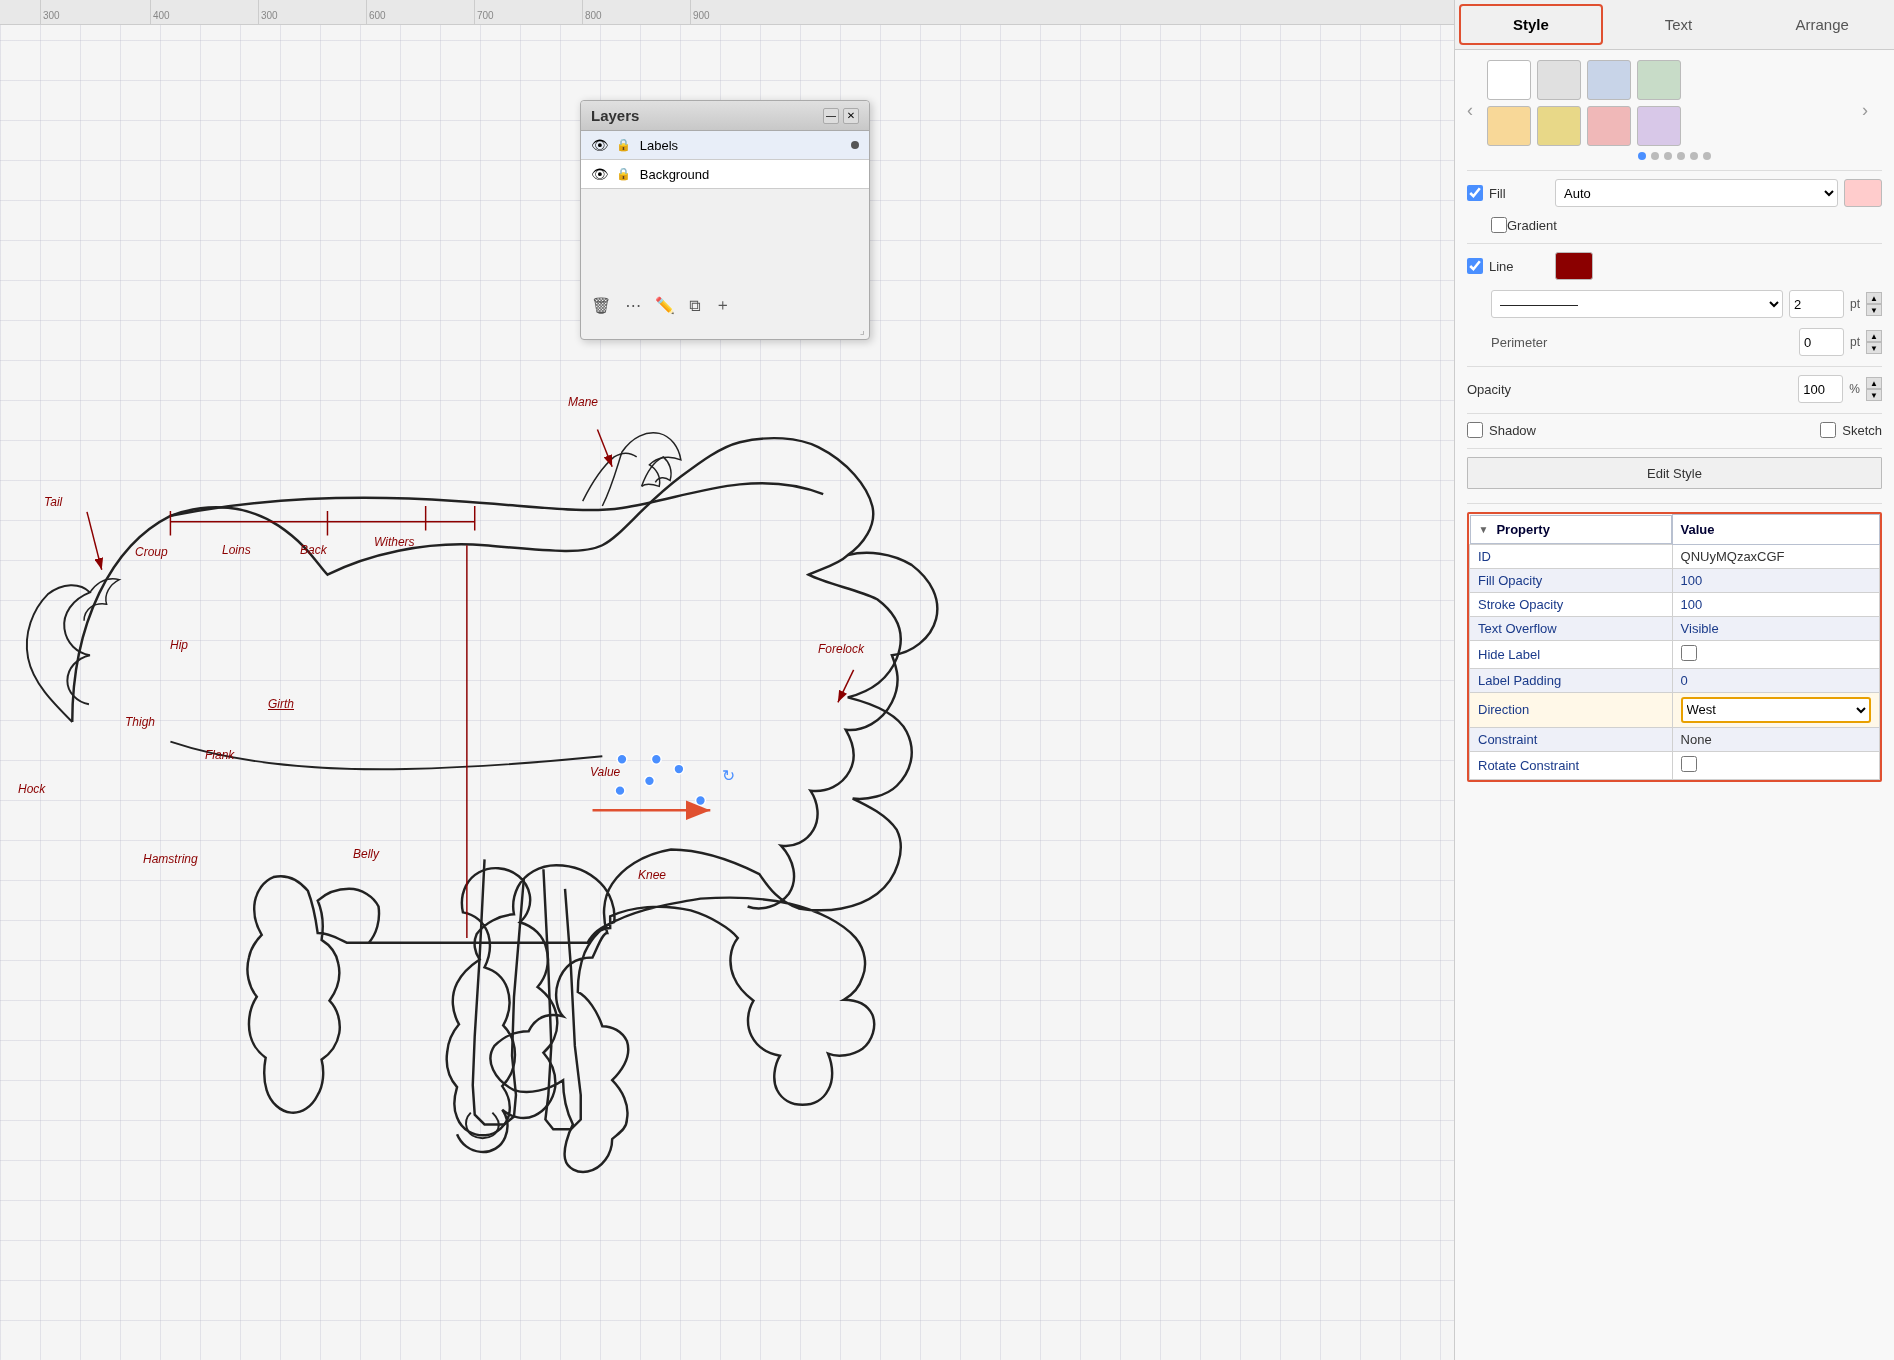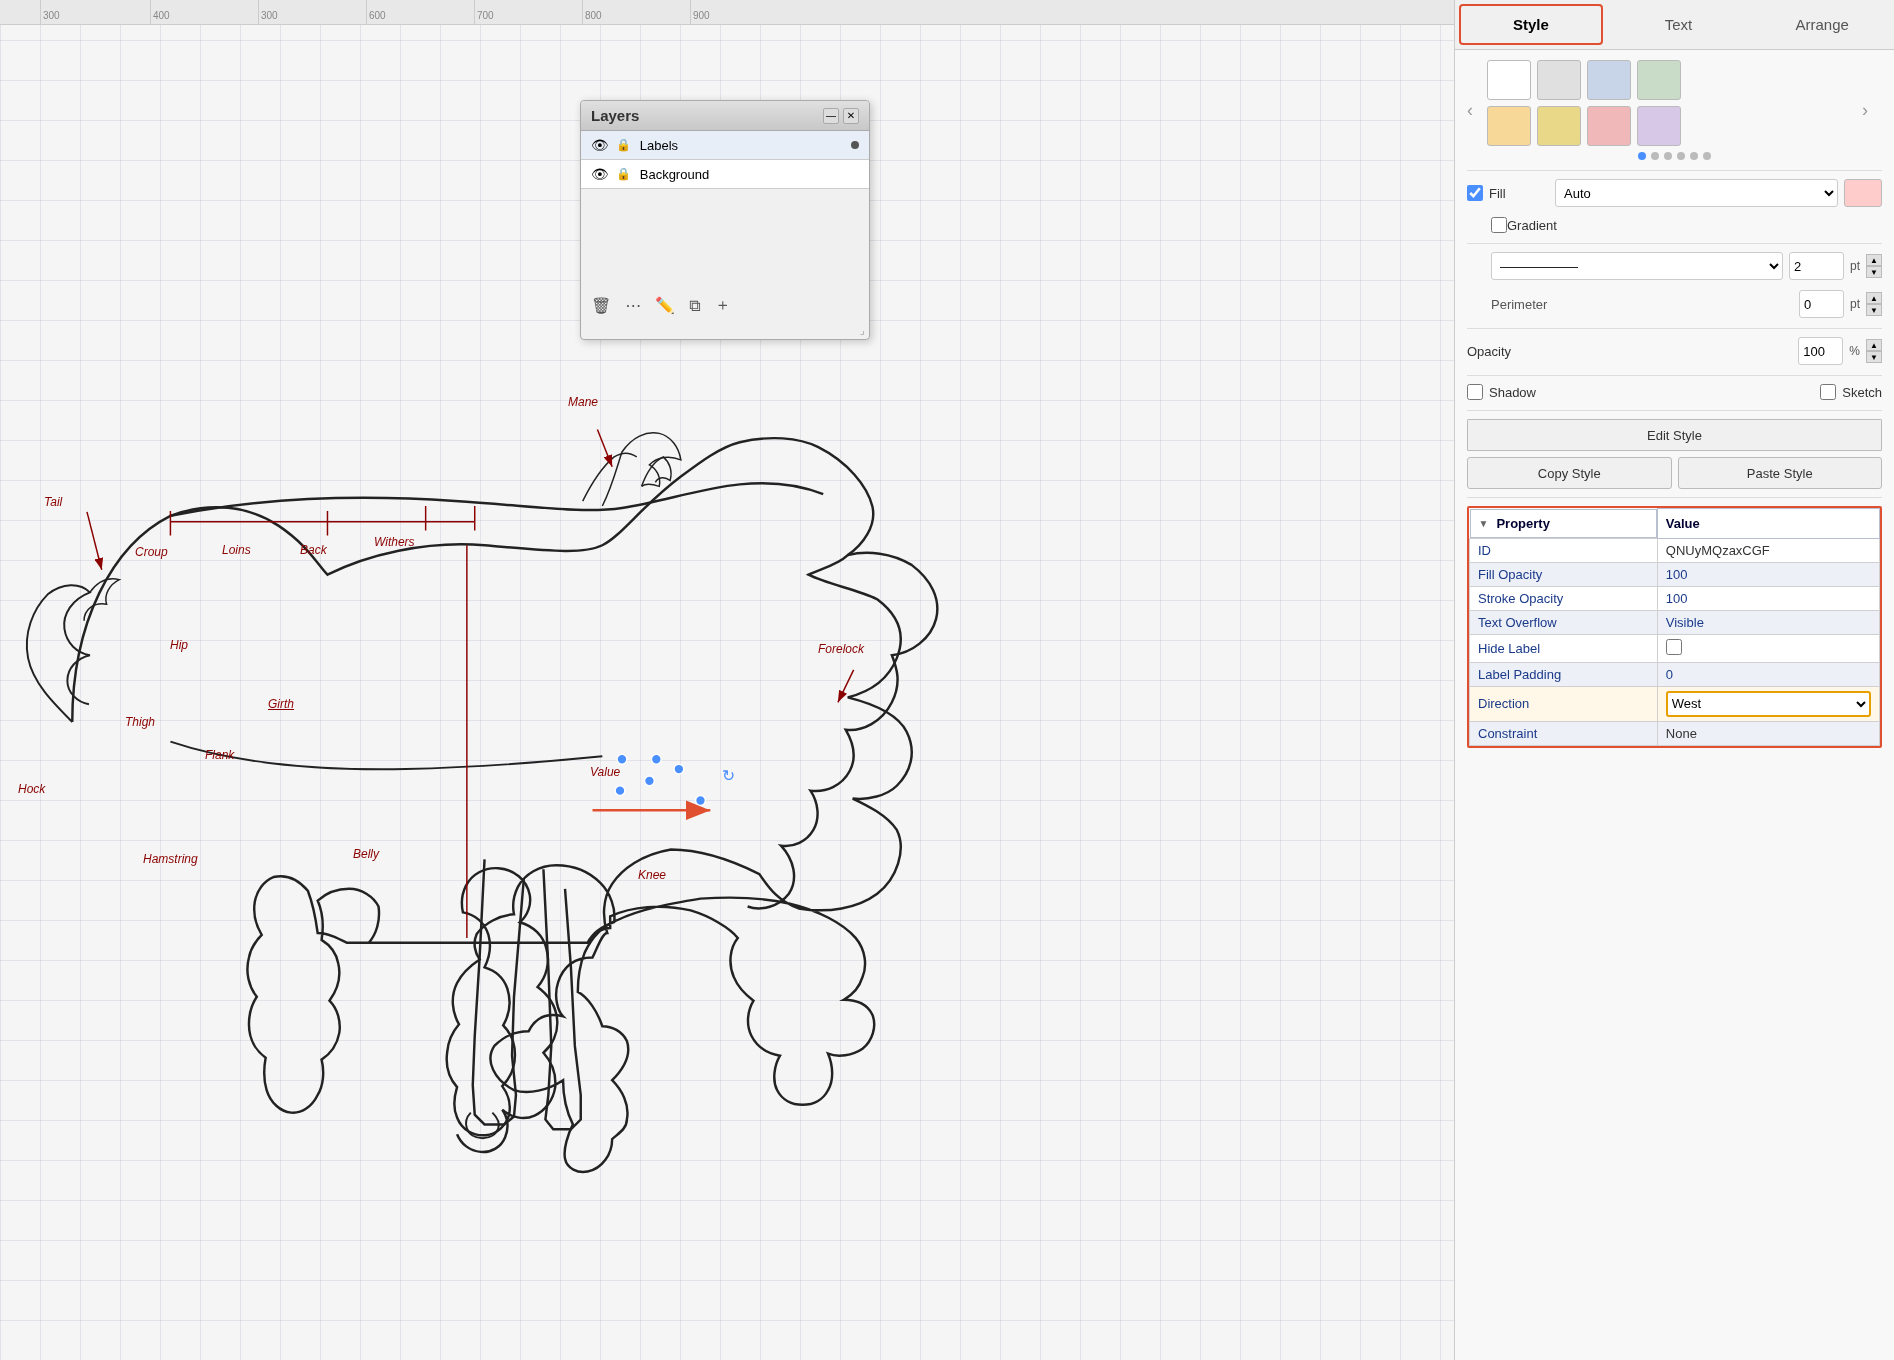--- a/index.html
+++ b/index.html
@@ -304,20 +304,25 @@
 
       
       <div class="gradient-row">
         <input type="checkbox" class="prop-checkbox" style="">
         <label class="checkbox-label">Gradient</label>
       </div>
 
       <div class="divider"></div>
 
       
+      <div class="prop-row">
+        <input type="checkbox" class="prop-checkbox" checked="" style="">
+        <label class="prop-label">Line</label>
+        <div class="line-color-box"></div>
+      </div>
 
       
       <div class="prop-row" style="padding-left: 24px;">
         <select class="line-style-dropdown">
           <option>——————</option>
         </select>
         <span class="line-pt-input" style="display:inline-flex; align-items:center; border:1px solid #ccc; border-radius:3px; background:white; padding: 0 4px; height:28px; min-width:45px;">2</span>
         <span class="pt-label">pt</span>
         <div class="spin-btn">
           <div class="spin-up">▲</div>
@@ -361,24 +366,20 @@
         <input type="checkbox" class="prop-checkbox" style="">
         <label class="checkbox-label">Sketch</label>
       </div>
 
       <div class="divider"></div>
 
       
       <button class="style-btn">Edit Style</button>
 
       
-      <div class="style-btn-row">
-        <button class="style-btn-half">Copy Style</button>
-        <button class="style-btn-half">Paste Style</button>
-      </div>
 
       
 
       <div class="divider"></div>
 
       
       <div class="prop-table-wrapper">
         <table class="prop-table">
           <thead class="prop-table-header">
             <tr>
@@ -433,18 +434,24 @@
                   <option>East</option>
                 </select>
               </td>
             </tr>
 
             <tr>
               <td class="prop-name">Constraint</td>
               <td class="prop-value-normal">None</td>
             </tr>
 
+            <tr>
+              <td class="prop-name">Rotate Constraint</td>
+              <td>
+                <input type="checkbox" class="rotate-checkbox" style="">
+              </td>
+            </tr>
           </tbody>
         </table>
       </div>
     </div>
   </div>
 </div>
 
 </body></html>

